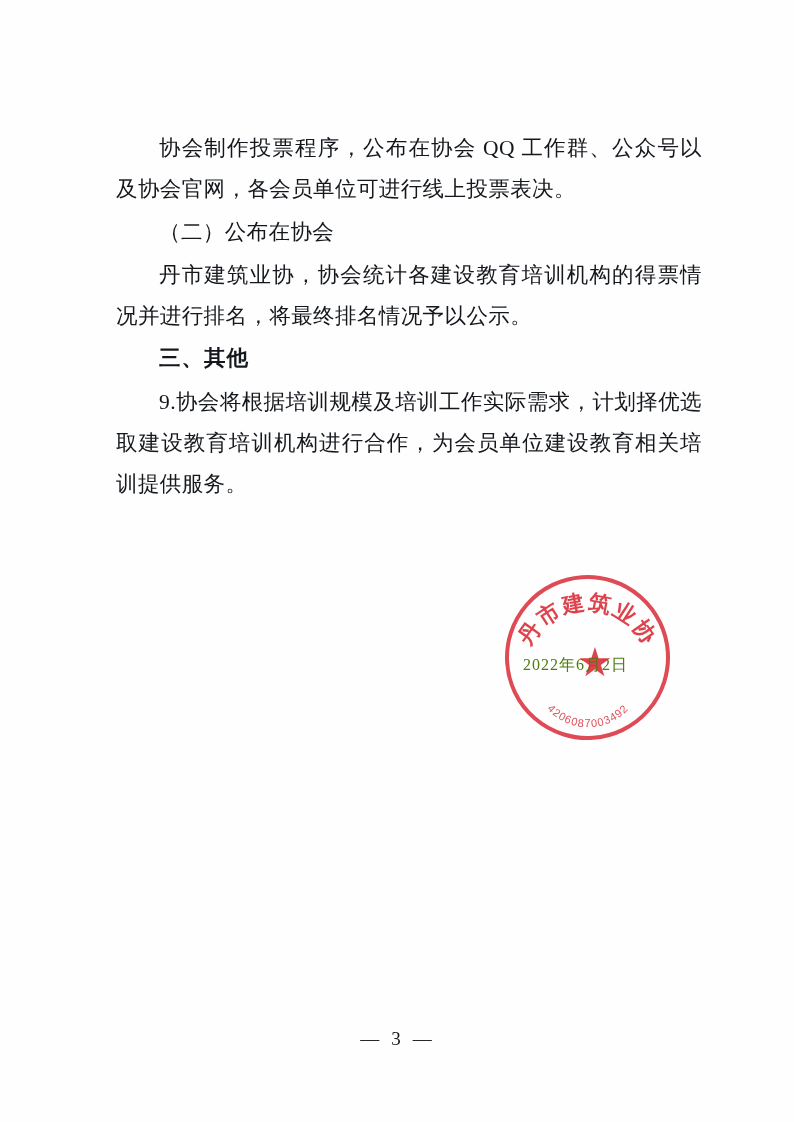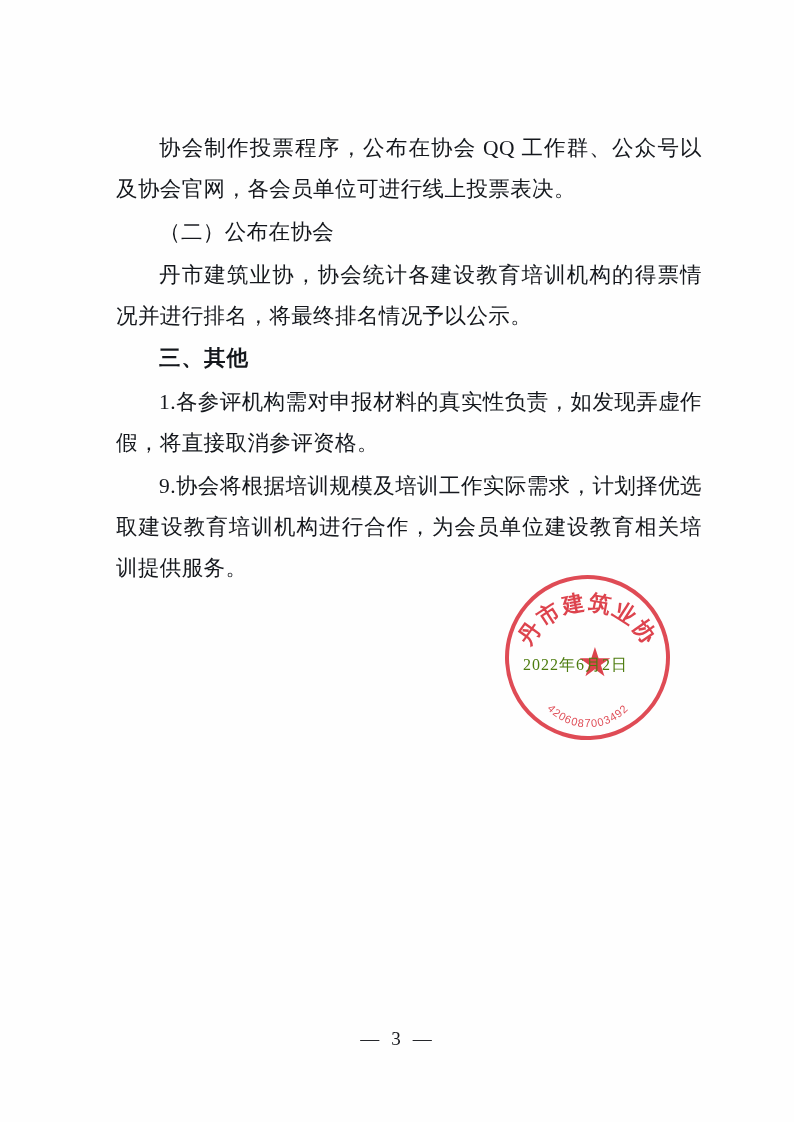--- a/index.html
+++ b/index.html
@@ -140,21 +140,20 @@
 </head>
 <body>
 
 <div class="page">
 
   <div class="content">
     <p class="para indent">协会制作投票程序，公布在协会 QQ 工作群、公众号以及协会官网，各会员单位可进行线上投票表决。</p>
     <p class="para indent">（二）公布在协会</p>
     <p class="para indent">丹市建筑业协，协会统计各建设教育培训机构的得票情况并进行排名，将最终排名情况予以公示。</p>
     <p class="para heading">三、其他</p>
-    <p class="para indent">1.各参评机构需对申报材料的真实性负责，如发现弄虚作假，将直接取消参评资格。</p>
     <p class="para indent">9.协会将根据培训规模及培训工作实际需求，计划择优选取建设教育培训机构进行合作，为会员单位建设教育相关培训提供服务。</p>
   </div>
 
   <div class="stamp-wrap">
     <div class="stamp"></div>
     <div class="stamp-inner">
       <svg class="stamp-arc-text" viewBox="0 0 165 165">
         <defs>
           <path id="arcPath" d="M 20,90 A 63,63 0 0 1 145,90" fill="none"></path>
         </defs>

